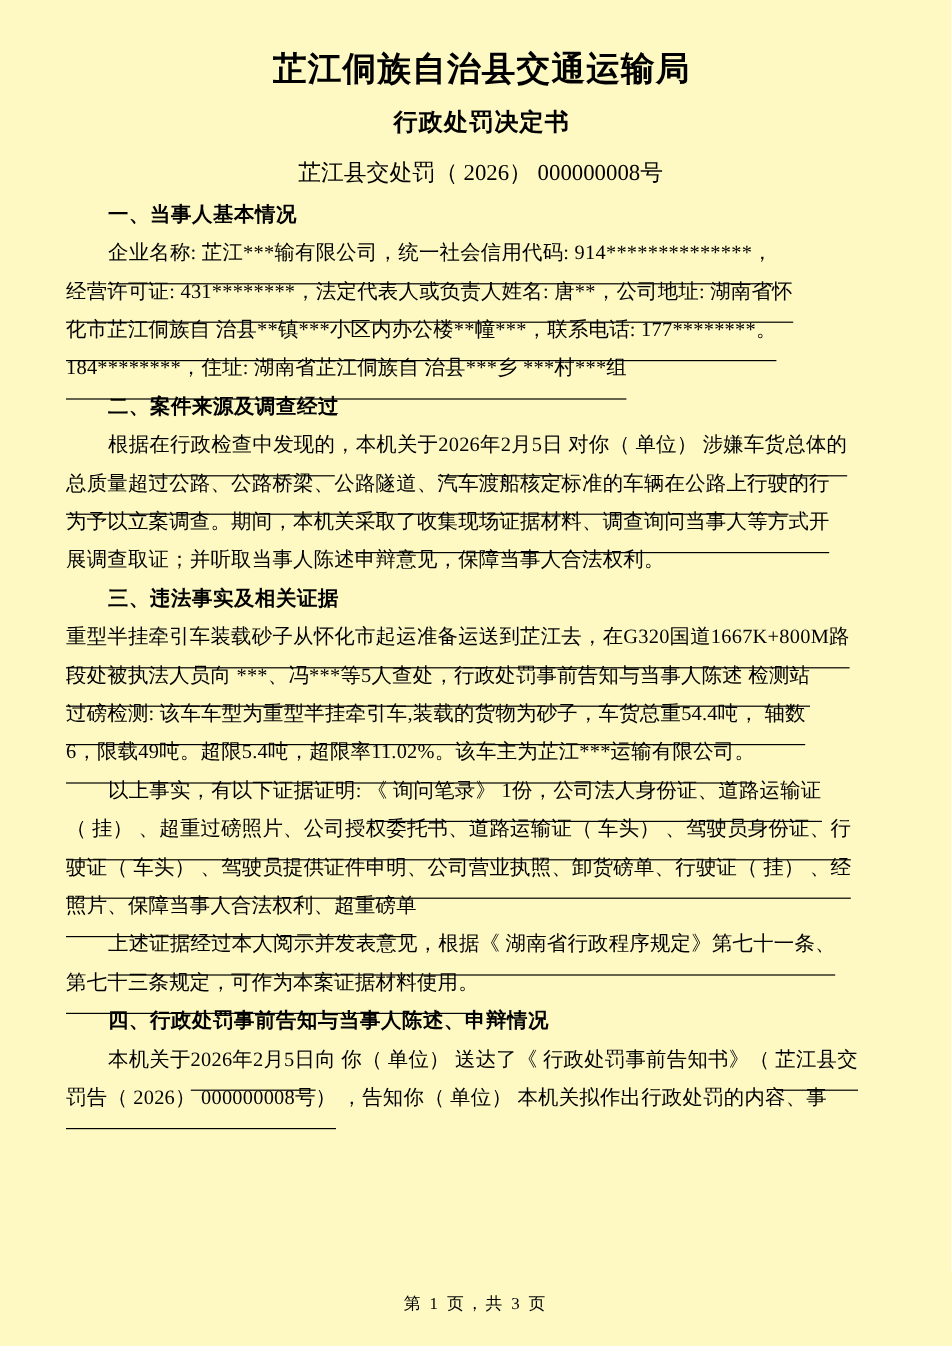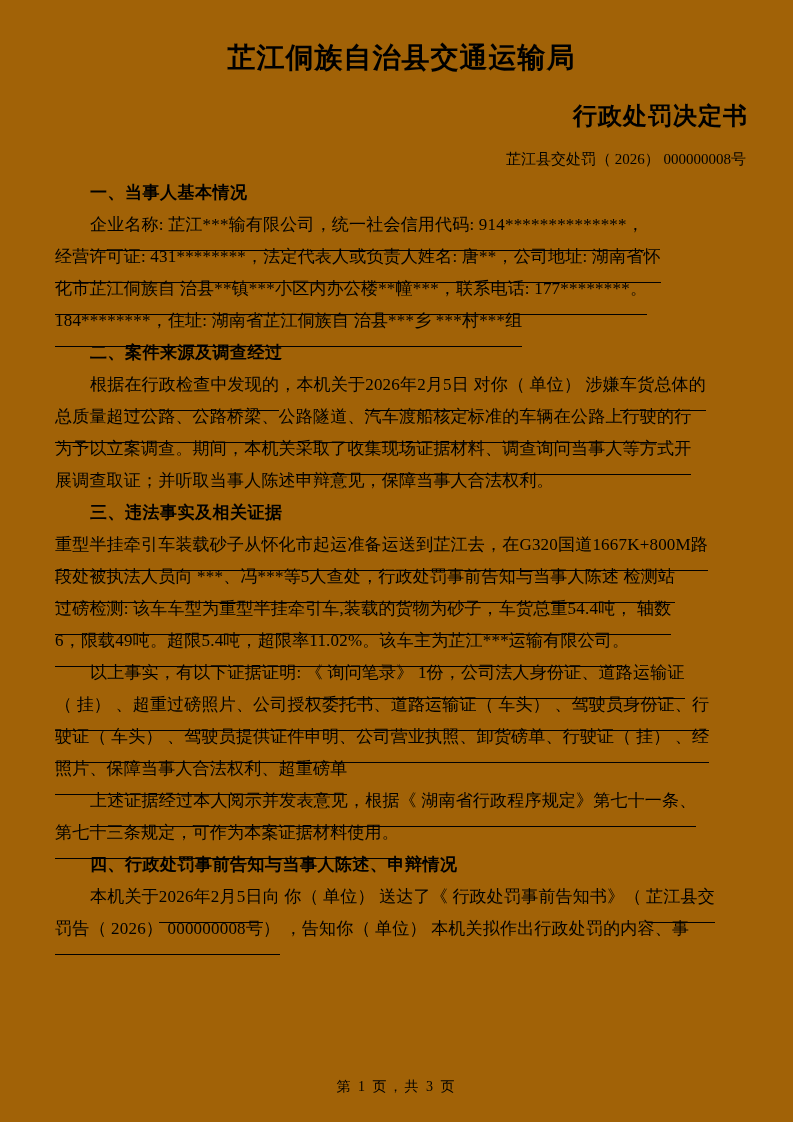--- a/index.html
+++ b/index.html
@@ -2,46 +2,46 @@
 <html><head>
 <meta charset="utf-8">
 <style>
   * { margin: 0; padding: 0; box-sizing: border-box; }
   html, body { background: #ffffff; }
   .page {
     position: relative;
     width: 793px;
     height: 1122px;
     margin: 0 auto;
-    background: #a16207;
+    background: #fef9c3;
     color: #000000;
     font-family: "Liberation Serif", "DejaVu Serif", serif;
     padding: 38px 45px 0 55px;
     overflow: hidden;
   }
   .doc-title {
     text-align: center;
     font-family: "Liberation Sans", "DejaVu Sans", sans-serif;
     font-weight: 900;
     font-size: 28px;
     line-height: 40px;
     letter-spacing: 1px;
   }
   .doc-subtitle {
-    text-align: right;
+    text-align: center;
     font-family: "Liberation Sans", "DejaVu Sans", sans-serif;
     font-weight: 900;
-    font-size: 24px;
+    font-size: 20px;
     line-height: 40px;
-    margin-top: 18px;
+    margin-top: 4px;
     letter-spacing: 1px;
   }
   .doc-number {
-    text-align: right;
-    font-size: 15px;
+    text-align: center;
+    font-size: 19px;
     line-height: 22px;
     margin-top: 12px;
     padding-right: 2px;
   }
   .document-body { margin-top: 7px; }
   .section-heading {
     font-family: "Liberation Sans", "DejaVu Sans", sans-serif;
     font-weight: bold;
     font-size: 17px;
     line-height: 32px;

